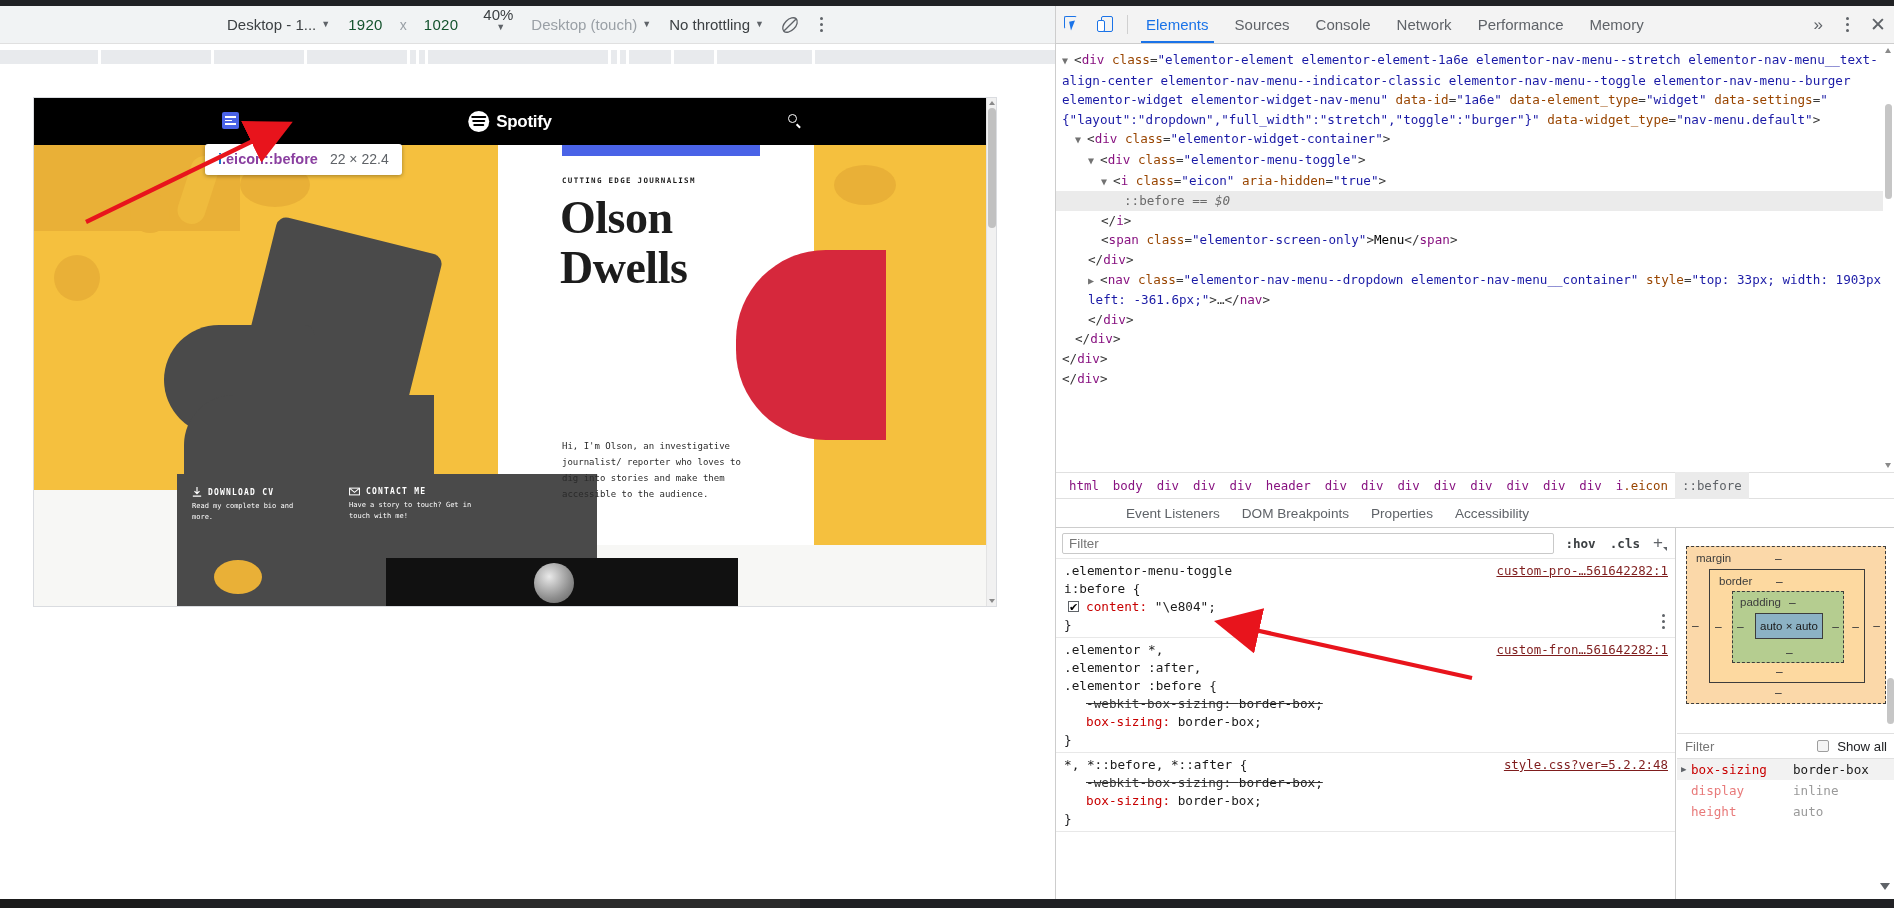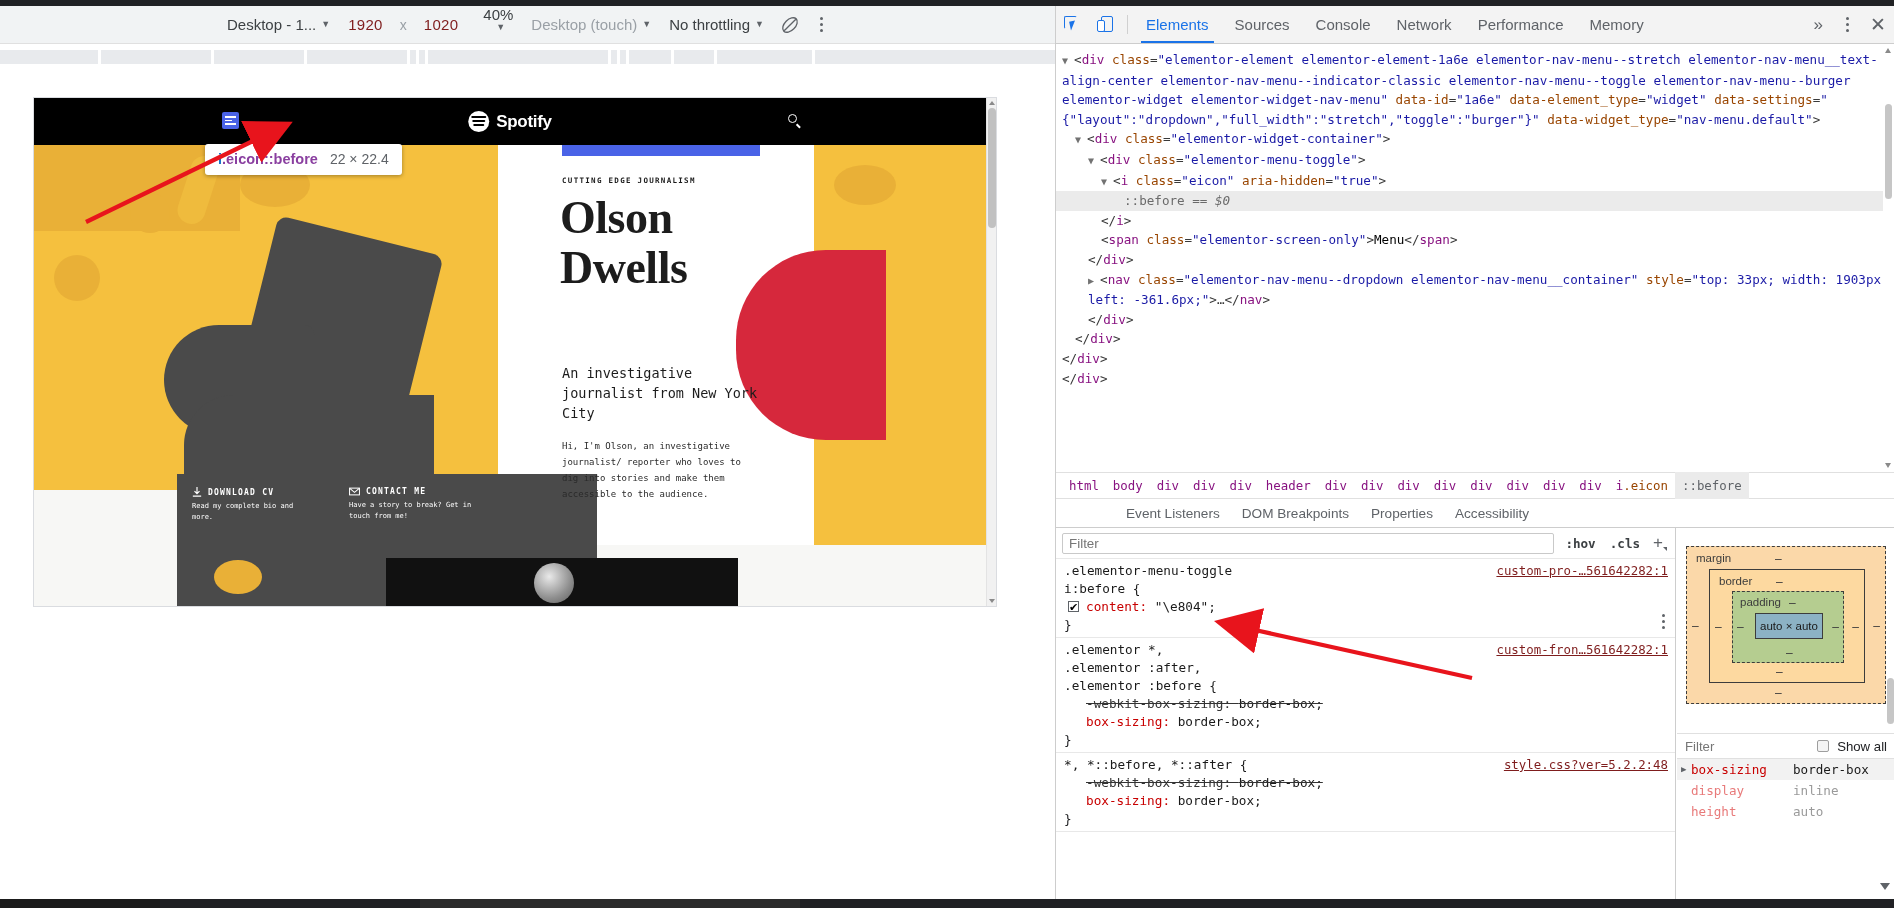--- a/index.html
+++ b/index.html
@@ -29,21 +29,21 @@
   .device-toolbar {
     position: absolute; left: 0; top: 0; width: 1055px; height: 38px;
     background: #f1f3f4;
     display: flex; align-items: center; justify-content: center;
     gap: 0px;
     border-bottom: 1px solid #e0e0e0;
   }
   .dt-item { display: flex; align-items: center; height: 38px; padding: 0 9px; font-size: 15px; color: #3c4043; white-space: nowrap; }
   .dt-item.muted { color: #9aa0a6; }
   .dt-caret { margin-left: 5px; font-size: 9px; color: #5f6368; line-height: 1; }
-  .dt-dim { color: #7f1d1d; font-size: 15px; letter-spacing: .3px; }
+  .dt-dim { color: #14532d; font-size: 15px; letter-spacing: .3px; }
   .dt-x { color: #9aa0a6; font-size: 14px; padding: 0 8px; }
   .dt-iconbtn { width: 34px; height: 38px; display:flex; align-items:center; justify-content:center; }
   .rotate-ico { width: 20px; height: 20px; }
   .kebab { width: 30px; height: 38px; display: flex; flex-direction: column; align-items: center; justify-content: center; gap: 3px; }
   .kebab i { width: 3px; height: 3px; border-radius: 50%; background: #5f6368; display: block; }
 
   
   .ruler {
     position: absolute; left: 0; top: 38px; width: 1055px; height: 20px;
     background: #ffffff;
@@ -354,41 +354,40 @@
           <div class="dark-shape" style="left:150px;top:250px;width:250px;height:95px;border-radius:50px 0 0 0;"></div>
           <div class="gray-panel"></div>
           <div class="ylw-blob" style="left:180px;top:415px;width:48px;height:34px;background:#e9b037;"></div>
 
           <div class="blue-bar"></div>
           <div class="eyebrow">CUTTING EDGE JOURNALISM</div>
           <div class="headline">
             <span>Olson</span><br>
             <span>Dwells</span>
           </div>
-          <div class="subhead">An investigative journalist from New York City</div>
           <div class="bodycopy">Hi, I'm Olson, an investigative journalist/ reporter who loves to dig into stories and make them accessible to the audience.</div>
 
           <div class="cv-block" style="left:158px;top:342px;">
             <div style="display:flex;align-items:center;gap:6px;">
               <svg width="10" height="10" viewBox="0 0 12 12">
                   <path d="M6 0v7M3 5l3 3 3-3M1 11h10" stroke="#fff" stroke-width="1.4" fill="none"></path>
                 </svg>
               <span class="cv-title">DOWNLOAD CV</span>
             </div>
             <div class="cv-desc">Read my complete bio and more.</div>
           </div>
           <div class="cv-block" style="left:315px;top:342px;">
             <div style="display:flex;align-items:center;gap:6px;">
               <svg width="11" height="9" viewBox="0 0 14 10">
                   <rect x="0.7" y="0.7" width="12.6" height="8.6" fill="none" stroke="#fff" stroke-width="1.3"></rect>
                   <path d="M1 1l6 5 6-5" stroke="#fff" stroke-width="1.3" fill="none"></path>
                 </svg>
               <span class="cv-title">CONTACT ME</span>
             </div>
-            <div class="cv-desc" style="width:145px;">Have a story to break? Get in touch from me!</div>
+            <div class="cv-desc" style="width:145px;">Have a story to touch? Get in touch with me!</div>
           </div>
 
           <div class="moon-strip"></div>
           <div class="moon"></div>
         </div>
       </div>
 
       <div class="vp-scrollbar">
         <div class="arrow up"></div>
         <div class="thumb"></div>

